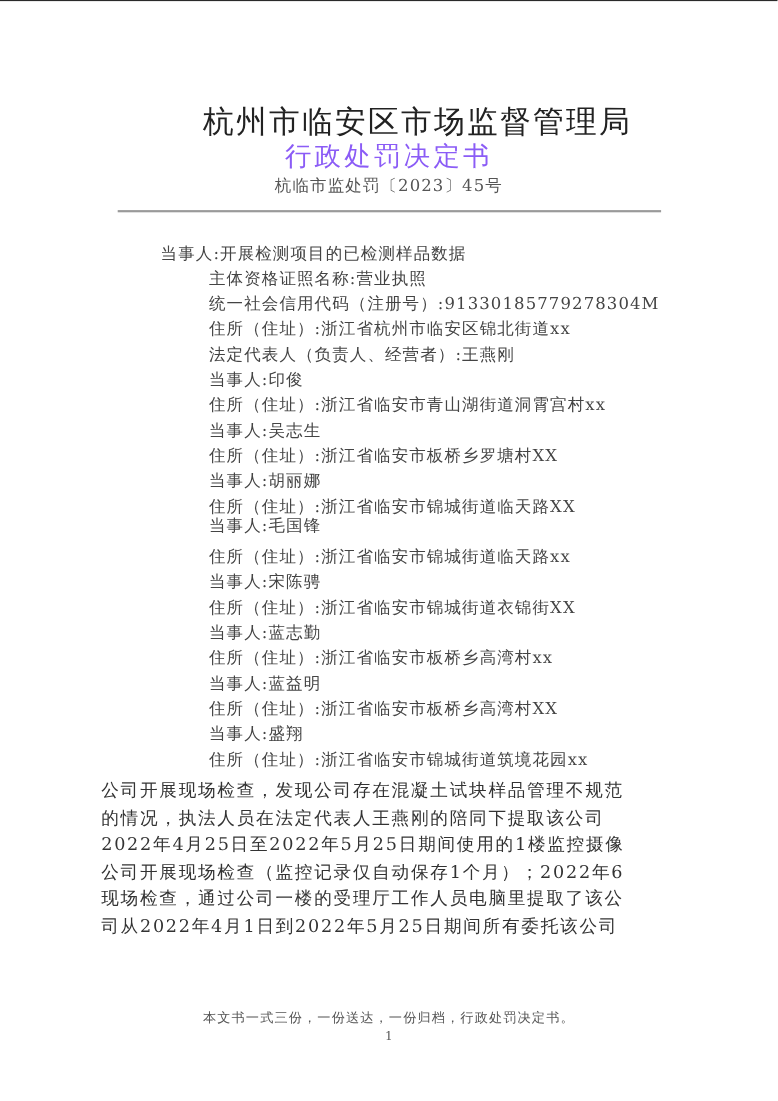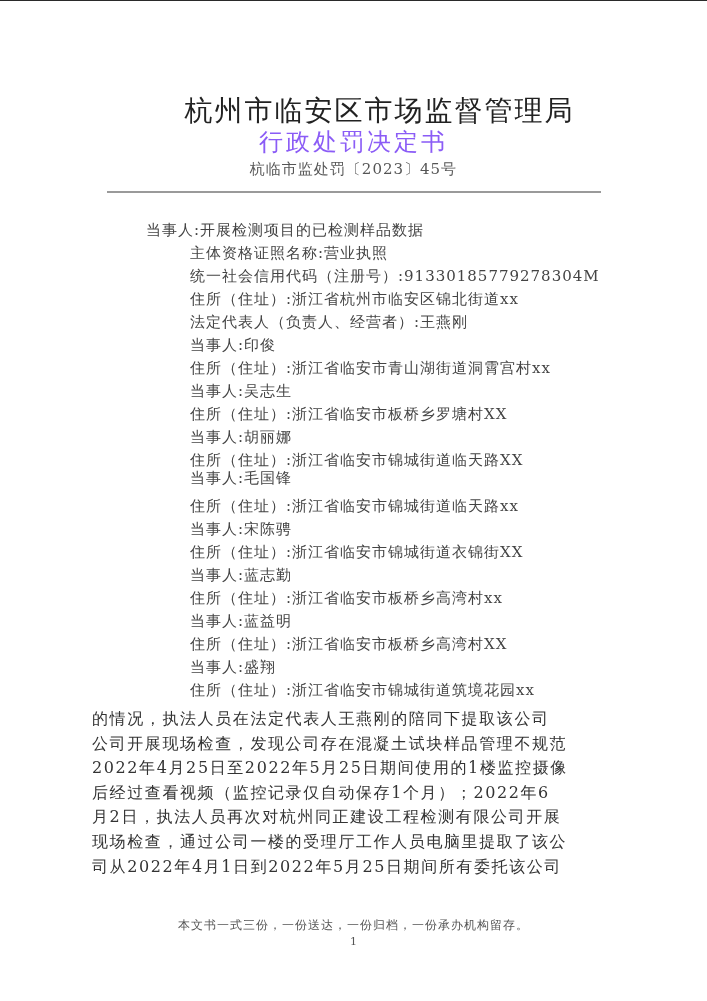--- a/index.html
+++ b/index.html
@@ -124,23 +124,22 @@
   <div class="line" style="left:190px; top:322px;">住所（住址）:浙江省临安市锦城街道衣锦街XX</div>
   <div class="line" style="left:190px; top:345px;">当事人:蓝志勤</div>
   <div class="line" style="left:190px; top:368px;">住所（住址）:浙江省临安市板桥乡高湾村xx</div>
   <div class="line" style="left:190px; top:391px;">当事人:蓝益明</div>
   <div class="line" style="left:190px; top:414px;">住所（住址）:浙江省临安市板桥乡高湾村XX</div>
   <div class="line" style="left:190px; top:437px;">当事人:盛翔</div>
   <div class="line" style="left:190px; top:460px;">住所（住址）:浙江省临安市锦城街道筑境花园xx</div>
 </div>
 
 <div class="body-text">
+  <p>公司开展现场检查，发现公司存在混凝土试块样品管理不规范</p>
   <p>的情况，执法人员在法定代表人王燕刚的陪同下提取该公司</p>
-  <p>公司开展现场检查，发现公司存在混凝土试块样品管理不规范</p>
   <p>2022年4月25日至2022年5月25日期间使用的1楼监控摄像</p>
-  <p>后经过查看视频（监控记录仅自动保存1个月）；2022年6</p>
-  <p>月2日，执法人员再次对杭州同正建设工程检测有限公司开展</p>
+  <p>公司开展现场检查（监控记录仅自动保存1个月）；2022年6</p>
   <p>现场检查，通过公司一楼的受理厅工作人员电脑里提取了该公</p>
   <p>司从2022年4月1日到2022年5月25日期间所有委托该公司</p>
 </div>
 
-<div class="footer-note">本文书一式三份，一份送达，一份归档，一份承办机构留存。</div>
+<div class="footer-note">本文书一式三份，一份送达，一份归档，行政处罚决定书。</div>
 <div class="page-number">1</div>
 
 </body></html>

